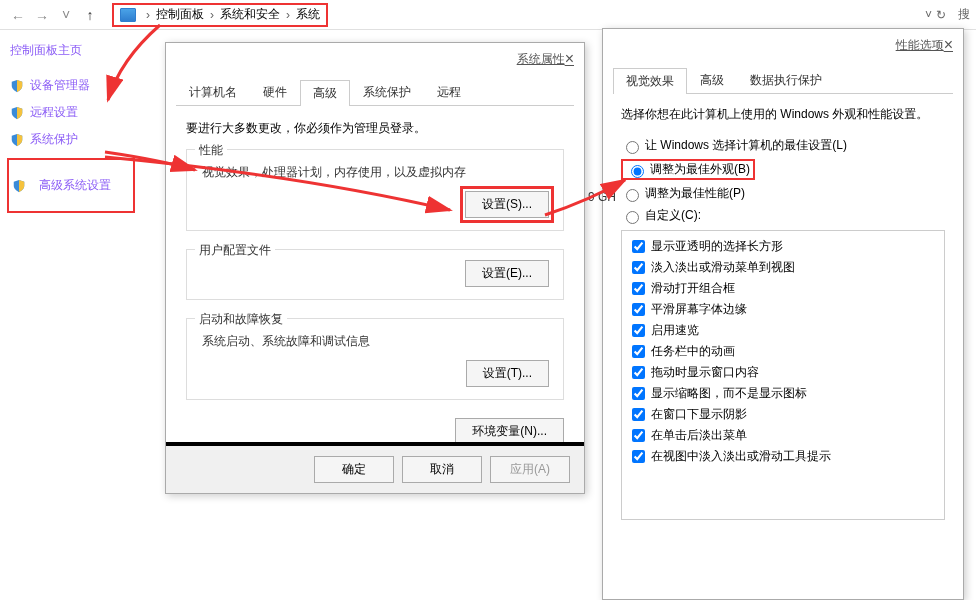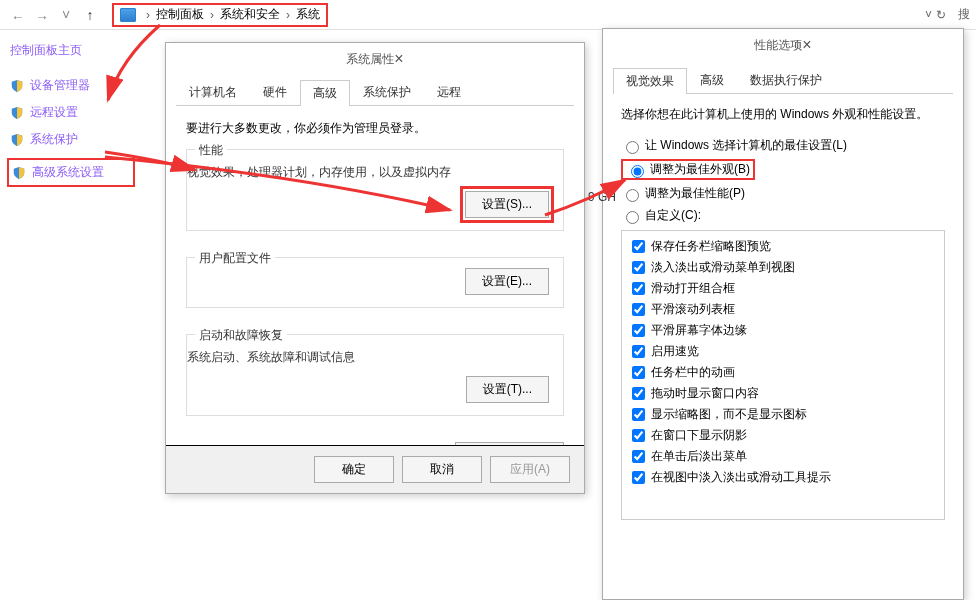--- a/index.html
+++ b/index.html
@@ -71,38 +71,40 @@
   }
   .shield {
     width: 14px; height: 14px;
     margin-right: 6px;
     display: inline-block;
     position: relative;
   }
   .shield svg { display:block; }
   .hl-box {
     border: 2px solid #e33;
-    padding: 4px 3px;
+    padding: 17px 3px;
     margin-left: -3px;
+    gap: 7px;
   }
   
   .dlg {
     position: absolute;
     background: #fff;
     border: 1px solid #aaa;
     box-shadow: 2px 2px 8px rgba(0,0,0,.2);
   }
   .dlg-title {
     height: 32px;
     display: flex;
     align-items: center;
-    justify-content: center;
+    justify-content: flex-end;
     padding: 0 10px;
     color: #555;
     font-size: 12px;
+    text-decoration: underline;
   }
   .dlg-close {
     font-size: 16px;
     color: #555;
     cursor: pointer;
   }
   .sysprops {
     left: 165px; top: 42px;
     width: 420px;
     height: 452px;
@@ -125,22 +127,22 @@
     border-color: #ccc;
     background: #fff;
     position: relative;
     top: 1px;
   }
   .sysprops-body {
     padding: 14px 20px 10px 20px;
   }
   .group {
     border: 1px solid #ddd;
-    padding: 10px 14px 12px 0;
-    margin-bottom: 26px;
+    padding: 10px 14px 12px 15px;
+    margin-bottom: 18px;
     position: relative;
   }
   .group-title {
     position: absolute;
     top: -8px; left: 8px;
     background: #fff;
     padding: 0 4px;
     color: #333;
   }
   .group-desc {
@@ -158,21 +160,21 @@
   }
   .btn-row-right {
     display: flex;
     justify-content: flex-end;
   }
   .btn.hl {
     outline: 3px solid #e33;
     outline-offset: 2px;
   }
   .dlg-btn-row {
-    border-top: 1px solid #000000;
+    border-top: 4px solid #000000;
     padding: 10px 14px;
     display: flex;
     justify-content: flex-end;
     gap: 8px;
     background: #f0f0f0;
     position: absolute;
     bottom: 0; left:0; right:0;
   }
   .btn.disabled { color: #999; }
   
@@ -366,33 +368,29 @@
           <span>调整为最佳性能(P)</span>
         </label>
         <label class="radio-row">
           <input type="radio" name="perfmode" style="">
           <span>自定义(C):</span>
         </label>
       </div>
     <div class="chklist" id="chk-container">
         <label class="chk-row">
           <input type="checkbox" checked="" style="">
-          <span>保存任务栏缩略图预览</span>
+          <span>显示亚透明的选择长方形</span>
         </label>
         <label class="chk-row">
           <input type="checkbox" checked="" style="">
           <span>淡入淡出或滑动菜单到视图</span>
         </label>
         <label class="chk-row">
           <input type="checkbox" checked="" style="">
           <span>滑动打开组合框</span>
-        </label>
-        <label class="chk-row">
-          <input type="checkbox" checked="" style="">
-          <span>平滑滚动列表框</span>
         </label>
         <label class="chk-row">
           <input type="checkbox" checked="" style="">
           <span>平滑屏幕字体边缘</span>
         </label>
         <label class="chk-row">
           <input type="checkbox" checked="" style="">
           <span>启用速览</span>
         </label>
         <label class="chk-row">

